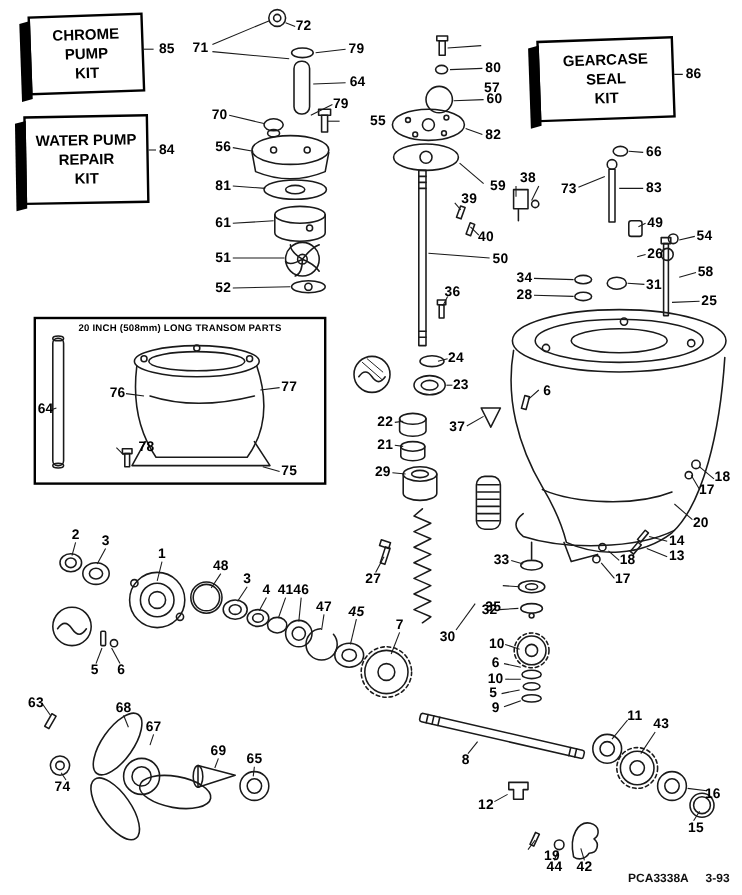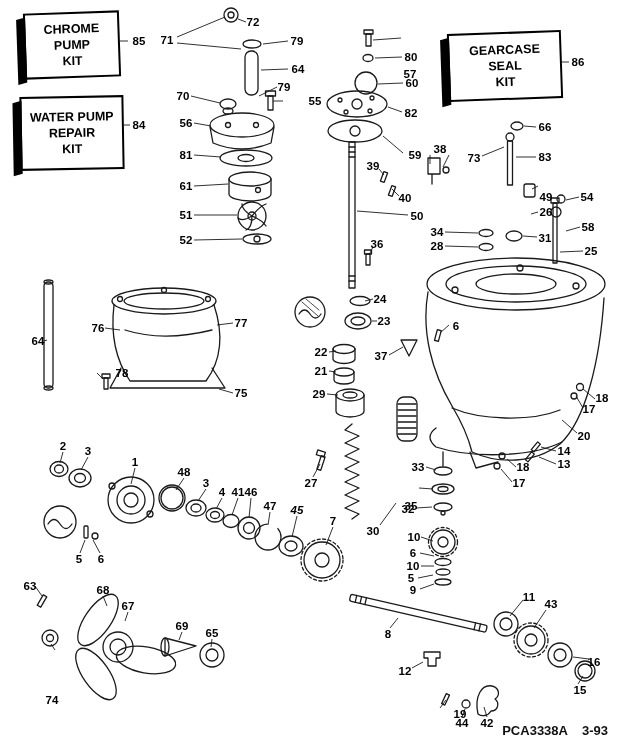--- a/index.html
+++ b/index.html
@@ -14,21 +14,21 @@
        font-weight:bold;font-size:12.5px;line-height:1.3;white-space:pre-line;}
   .kit::before{content:"";position:absolute;left:-9px;top:3px;bottom:-6px;width:9px;
        background:#000;transform:skewY(-14deg);}
   .kit-chrome{left:24px;top:12px;width:92px;height:62px;transform:rotate(-2deg);}
   .kit-water{left:20px;top:96px;width:100px;height:70px;transform:rotate(-1deg);}
   .kit-gearcase{left:448px;top:32px;width:110px;height:64px;transform:rotate(-2deg);}
   .transom{position:absolute;left:28px;top:264px;width:240px;height:136px;border:2px solid #000;
        z-index:2;background:transparent;}
   .transom .title{position:absolute;top:3px;left:0;right:0;text-align:center;
        font-size:8px;font-weight:bold;letter-spacing:.2px;}
-  .footer{position:absolute;right:10px;bottom:8px;z-index:3;font-size:13px;color:#111;
+  .footer{position:absolute;right:10px;bottom:8px;z-index:3;font-size:10px;color:#111;
        display:flex;gap:14px;font-weight:bold;}
 </style>
 </head>
 <body>
 
 <div class="stage">
 
   <svg class="art" width="618" height="746" viewBox="0 0 618 746">
     <g fill="none" stroke="#1a1a1a" stroke-width="1.3" stroke-linecap="round" stroke-linejoin="round">
 
@@ -326,20 +326,23 @@
     <span>WATER PUMP
 REPAIR
 KIT</span>
   </div>
   <div class="kit kit-gearcase">
     <span>GEARCASE
 SEAL
 KIT</span>
   </div>
 
+  <div class="transom">
+    <span class="title">20 INCH (508mm) LONG TRANSOM PARTS</span>
+  </div>
 
   <div class="callout-layer" id="callout-layer">
       <span class="callout" style="left: 253px; top: 22px;">72</span>
       <span class="callout" style="left: 167px; top: 40px;">71</span>
       <span class="callout" style="left: 139px; top: 41px;">85</span>
       <span class="callout" style="left: 297px; top: 41px;">79</span>
       <span class="callout" style="left: 410px; top: 38px; margin-top: 36px;">57</span>
       <span class="callout" style="left: 411px; top: 57px;">80</span>
       <span class="callout" style="left: 578px; top: 62px;">86</span>
       <span class="callout" style="left: 298px; top: 69px;">64</span>
@@ -349,23 +352,23 @@
       <span class="callout" style="left: 291px; top: 101px; margin-left: 24px;">55</span>
       <span class="callout" style="left: 411px; top: 113px;">82</span>
       <span class="callout" style="left: 139px; top: 125px;">84</span>
       <span class="callout" style="left: 186px; top: 123px;">56</span>
       <span class="callout" style="left: 545px; top: 127px;">66</span>
       <span class="callout" style="left: 186px; top: 155px;">81</span>
       <span class="callout" style="left: 415px; top: 155px;">59</span>
       <span class="callout" style="left: 474px; top: 158px;">73</span>
       <span class="callout" style="left: 545px; top: 157px;">83</span>
       <span class="callout" style="left: 440px; top: 149px;">38</span>
-      <span class="callout" style="left: 373px; top: 166px;">39</span>
+      <span class="callout" style="left: 391px; top: 166px;">39</span>
       <span class="callout" style="left: 186px; top: 186px;">61</span>
-      <span class="callout" style="left: 546px; top: 186px; margin-top: 11px;">49</span>
+      <span class="callout" style="left: 546px; top: 186px;">49</span>
       <span class="callout" style="left: 405px; top: 198px;">40</span>
       <span class="callout" style="left: 587px; top: 197px;">54</span>
       <span class="callout" style="left: 546px; top: 212px;">26</span>
       <span class="callout" style="left: 186px; top: 215px;">51</span>
       <span class="callout" style="left: 417px; top: 216px;">50</span>
       <span class="callout" style="left: 588px; top: 227px;">58</span>
       <span class="callout" style="left: 186px; top: 240px;">52</span>
       <span class="callout" style="left: 437px; top: 232px;">34</span>
       <span class="callout" style="left: 545px; top: 238px;">31</span>
       <span class="callout" style="left: 437px; top: 246px;">28</span>
@@ -406,21 +409,21 @@
       <span class="callout" style="left: 270px; top: 506px;">47</span>
       <span class="callout" style="left: 297px; top: 510px; font-style: italic;">45</span>
       <span class="callout" style="left: 333px; top: 521px;">7</span>
       <span class="callout" style="left: 79px; top: 559px;">5</span>
       <span class="callout" style="left: 101px; top: 559px;">6</span>
       <span class="callout" style="left: 30px; top: 586px;">63</span>
       <span class="callout" style="left: 103px; top: 590px;">68</span>
       <span class="callout" style="left: 128px; top: 606px;">67</span>
       <span class="callout" style="left: 182px; top: 626px;">69</span>
       <span class="callout" style="left: 212px; top: 633px;">65</span>
-      <span class="callout" style="left: 52px; top: 656px; margin-top: 44px;">74</span>
+      <span class="callout" style="left: 52px; top: 656px;">74</span>
       <span class="callout" style="left: 388px; top: 634px;">8</span>
       <span class="callout" style="left: 529px; top: 597px;">11</span>
       <span class="callout" style="left: 551px; top: 604px;">43</span>
       <span class="callout" style="left: 405px; top: 671px;">12</span>
       <span class="callout" style="left: 594px; top: 662px;">16</span>
       <span class="callout" style="left: 580px; top: 690px;">15</span>
       <span class="callout" style="left: 437px; top: 714px; margin-left: 23px;">19</span>
       <span class="callout" style="left: 462px; top: 723px;">44</span>
       <span class="callout" style="left: 487px; top: 723px;">42</span>
       <span class="callout" style="left: 38px; top: 341px;">64</span>

